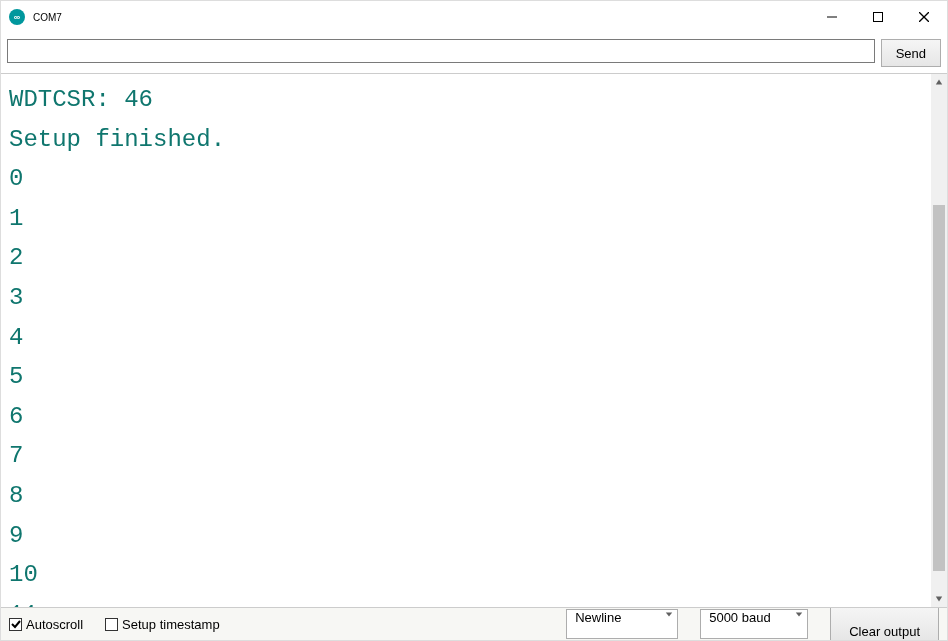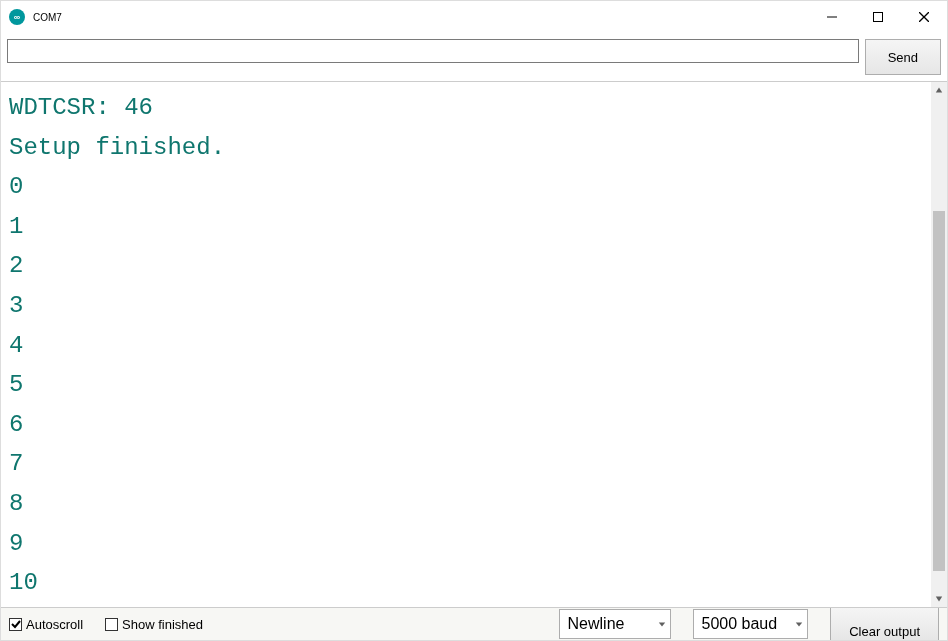--- a/index.html
+++ b/index.html
@@ -53,22 +53,22 @@
     .send-input {
       flex: 1;
       height: 24px;
       border: 1px solid #7a7a7a;
       padding: 2px 4px;
       font-family: inherit;
       font-size: 13px;
       outline: none;
     }
     .btn {
-      height: 36px;
-      padding: 0 22px;
+      height: 28px;
+      padding: 0 14px;
       background: linear-gradient(#f5f5f5,#e6e6e6);
       border: 1px solid #adadad;
       cursor: pointer;
       font-family: inherit;
       font-size: 13px;
     }
 
     .output-wrap {
       flex: 1;
       position: relative;
@@ -126,25 +126,25 @@
       border: 1px solid #333;
       background: #fff;
       display: flex; align-items: center; justify-content: center;
     }
     .chk-box.checked svg { width: 10px; height: 10px; stroke: #000; stroke-width: 2; fill: none; }
     .spacer { flex: 1; }
     .select {
       height: 30px;
       border: 1px solid #adadad;
       background: #fff;
-      display: flex; align-items: center;
+      display: flex; align-items: flex-start;
       padding: 0 4px 0 8px;
       gap: 18px;
       cursor: pointer;
-      font-size: 16px;
+      font-size: 13px;
     }
     .select.narrow { min-width: 112px; justify-content: space-between; }
     .select.baud { min-width: 108px; justify-content: space-between; }
     .select svg { width: 8px; height: 8px; fill: #606060; }
     .footer .btn { padding: 16px 18px; height: 22px; }
   </style>
 </head>
 <body>
 
 <div class="titlebar">
@@ -212,21 +212,21 @@
   <label class="chk">
     <span class="chk-box checked">
       <svg viewBox="0 0 10 10">
           <polyline points="1,5 4,8 9,2"></polyline>
         </svg>
     </span>
     <span>Autoscroll</span>
   </label>
   <label class="chk">
     <span class="chk-box"></span>
-    <span>Show finished</span>
+    <span>Setup timestamp</span>
   </label>
   <div class="spacer"></div>
   <div class="select narrow">
     <span>Newline</span>
     <svg viewBox="0 0 10 10">
         <polygon points="1,3 9,3 5,8"></polygon>
       </svg>
   </div>
   <div class="select baud">
     <span>5000 baud</span>

